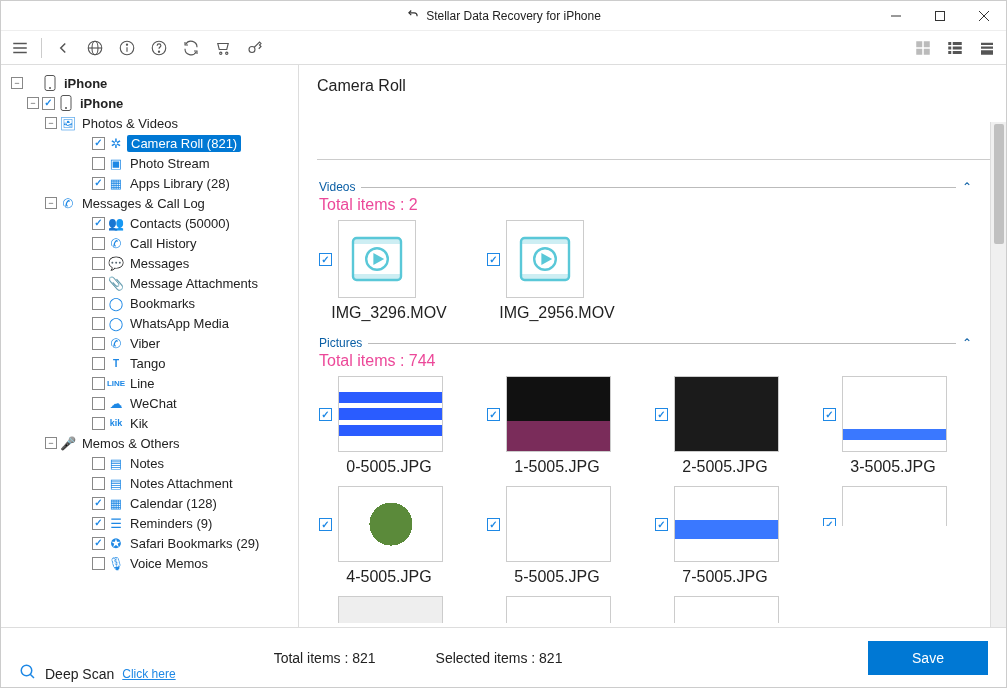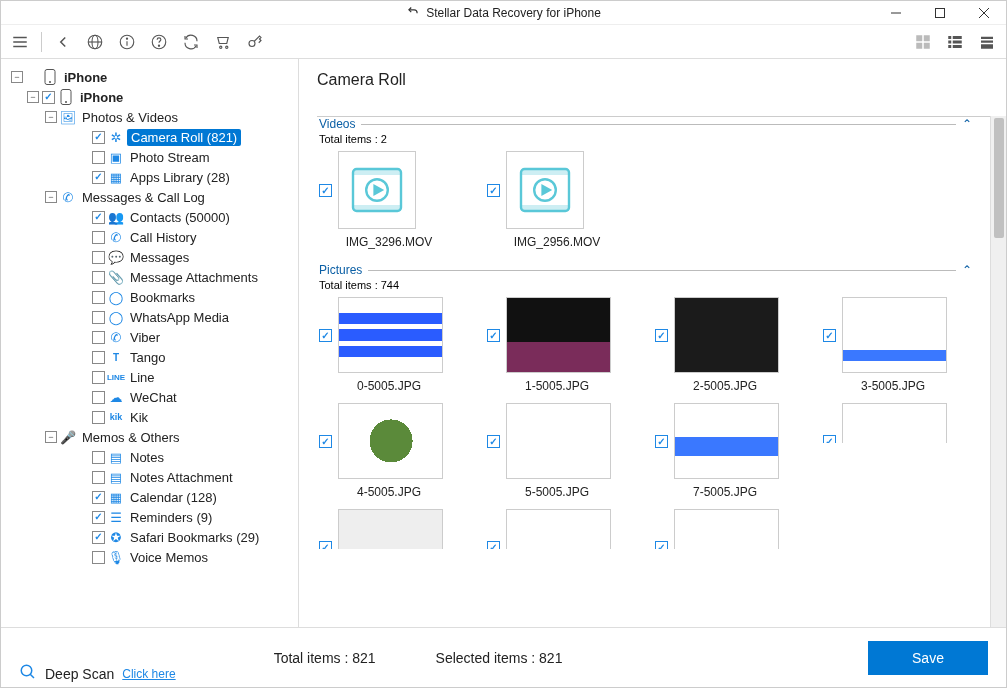--- a/index.html
+++ b/index.html
@@ -1,17 +1,17 @@
 <!DOCTYPE html>
 <html><head>
 <meta charset="utf-8">
 <style>
 * { box-sizing: border-box; margin: 0; padding: 0; }
 body { font-family: "Segoe UI", Arial, sans-serif; font-size: 13px; color: #222; background: #fff; width: 1007px; height: 688px; overflow: hidden; border: 1px solid #ccc; display: flex; flex-direction: column; }
-.titlebar { height: 24px; display: flex; justify-content: center; position: relative; border-bottom: 1px solid #eee; }
+.titlebar { height: 30px; display: flex; justify-content: center; position: relative; border-bottom: 1px solid #eee; }
 .titlebar .title { display: flex; align-items: center; gap: 6px; font-size: 12px; }
 .titlebar .wincontrols { position: absolute; right: 0; top: 0; height: 100%; display: flex; }
 .titlebar .wincontrols div { width: 44px; display: flex; align-items: center; justify-content: center; color: #555; }
 .toolbar { height: 34px; display: flex; align-items: center; padding: 0 8px; gap: 10px; border-bottom: 1px solid #ddd; color: #555; }
 .toolbar .ticon { width: 22px; height: 22px; display: flex; align-items: center; justify-content: center; }
 .toolbar .sep { width: 1px; height: 20px; background: #ccc; }
 .toolbar .spacer { flex: 1; }
 .main { flex: 1; display: flex; min-height: 0; }
 .sidebar { width: 298px; border-right: 1px solid #ddd; overflow-y: auto; padding: 8px 0 8px 4px; }
 .node { display: flex; align-items: center; height: 20px; gap: 3px; white-space: nowrap; font-size: 13px; }
@@ -22,34 +22,34 @@
 .node .chk.none { border: none; }
 .node .ic { width: 16px; height: 16px; display: flex; align-items: center; justify-content: center; font-size: 13px; }
 .node .lbl { padding: 0 3px; text-align: right; }
 .node.selected .lbl { background: #0078d4; color: #fff; border-radius: 2px; padding: 1px 4px; }
 .indent-0 { padding-left: 6px; }
 .indent-1 { padding-left: 22px; }
 .indent-2 { padding-left: 40px; }
 .indent-3 { padding-left: 72px; }
 .content { flex: 1; display: flex; flex-direction: column; min-width: 0; padding: 12px 0 0 18px; gap: 17px; }
 .content h2 { font-size: 16px; font-weight: 400; margin-bottom: 10px; }
-.scroll { flex: 1; overflow-y: auto; padding-right: 18px; border: 1px solid #ccc; border-left: none; border-bottom: none; border-right: none; padding-top: 0; padding-left: 2px; margin-bottom: 4px; position: relative; }
+.scroll { flex: 1; overflow-y: auto; padding-right: 18px; border: 1px solid #ccc; border-left: none; border-bottom: none; border-right: none; padding-top: 20px; padding-left: 2px; margin-bottom: 4px; position: relative; margin-top: 37px; }
 .section { margin-bottom: 14px; position: relative; }
 .section-head { display: flex; align-items: center; gap: 6px; }
 .section-head .sh-title { color: #0b5fa5; font-size: 12px; }
 .section-head .hr { flex: 1; height: 1px; background: #bbb; }
 .section-head .collapse { color: #0b5fa5; font-size: 12px; cursor: pointer; }
-.section .sub { font-size: 11px; color: #000000; margin: 2px 0 6px; }
+.section .sub { font-size: 16px; color: #ec4899; margin: 2px 0 6px; }
 .grid { display: flex; flex-wrap: wrap; gap: 10px 28px; }
 .item { width: 140px; display: flex; flex-direction: column; align-items: center; position: relative; }
 .item .row { display: flex; align-items: center; gap: 6px; width: 100%; }
 .item .itemchk { width: 13px; height: 13px; border: 1px solid #1e88e5; display: flex; align-items: center; justify-content: center; font-size: 10px; color: #1e88e5; flex-shrink: 0; }
 .item .itemchk.checked::after { content: "✓"; font-weight: bold; }
 .thumb { width: 105px; height: 76px; border: 1px solid #ccc; display: flex; align-items: center; justify-content: center; overflow: hidden; background: #f7f7f7; }
-.item .cap { font-size: 12px; margin-top: 6px; text-align: center; }
+.item .cap { font-size: 16px; margin-top: 6px; text-align: center; }
 .vid-thumb { width: 78px; height: 78px; border: 1px solid #ccc; display: flex; align-items: center; justify-content: center; }
 .vid-thumb svg { width: 60px; height: 60px; }
 .footer { height: 60px; border-top: 1px solid #ddd; display: flex; align-items: center; padding: 0 18px; gap: 28px; }
 .footer .deep { display: flex; align-items: center; gap: 8px; margin-top: 32px; }
 .footer .deep a { color: #1e88e5; font-size: 12px; text-decoration: underline; cursor: pointer; }
 .footer .stats { display: flex; gap: 60px; margin-left: 70px; }
 .footer .save { margin-left: auto; background: #0078d4; color: #fff; border: none; width: 120px; height: 34px; font-size: 14px; cursor: pointer; }
 .svgicon { width: 18px; height: 18px; }
 
 .tb0{background:linear-gradient(180deg,#fff 20%,#2a5cff 20% 35%,#fff 35% 42%,#2a5cff 42% 58%,#fff 58% 65%,#2a5cff 65% 80%,#fff 80%);}

